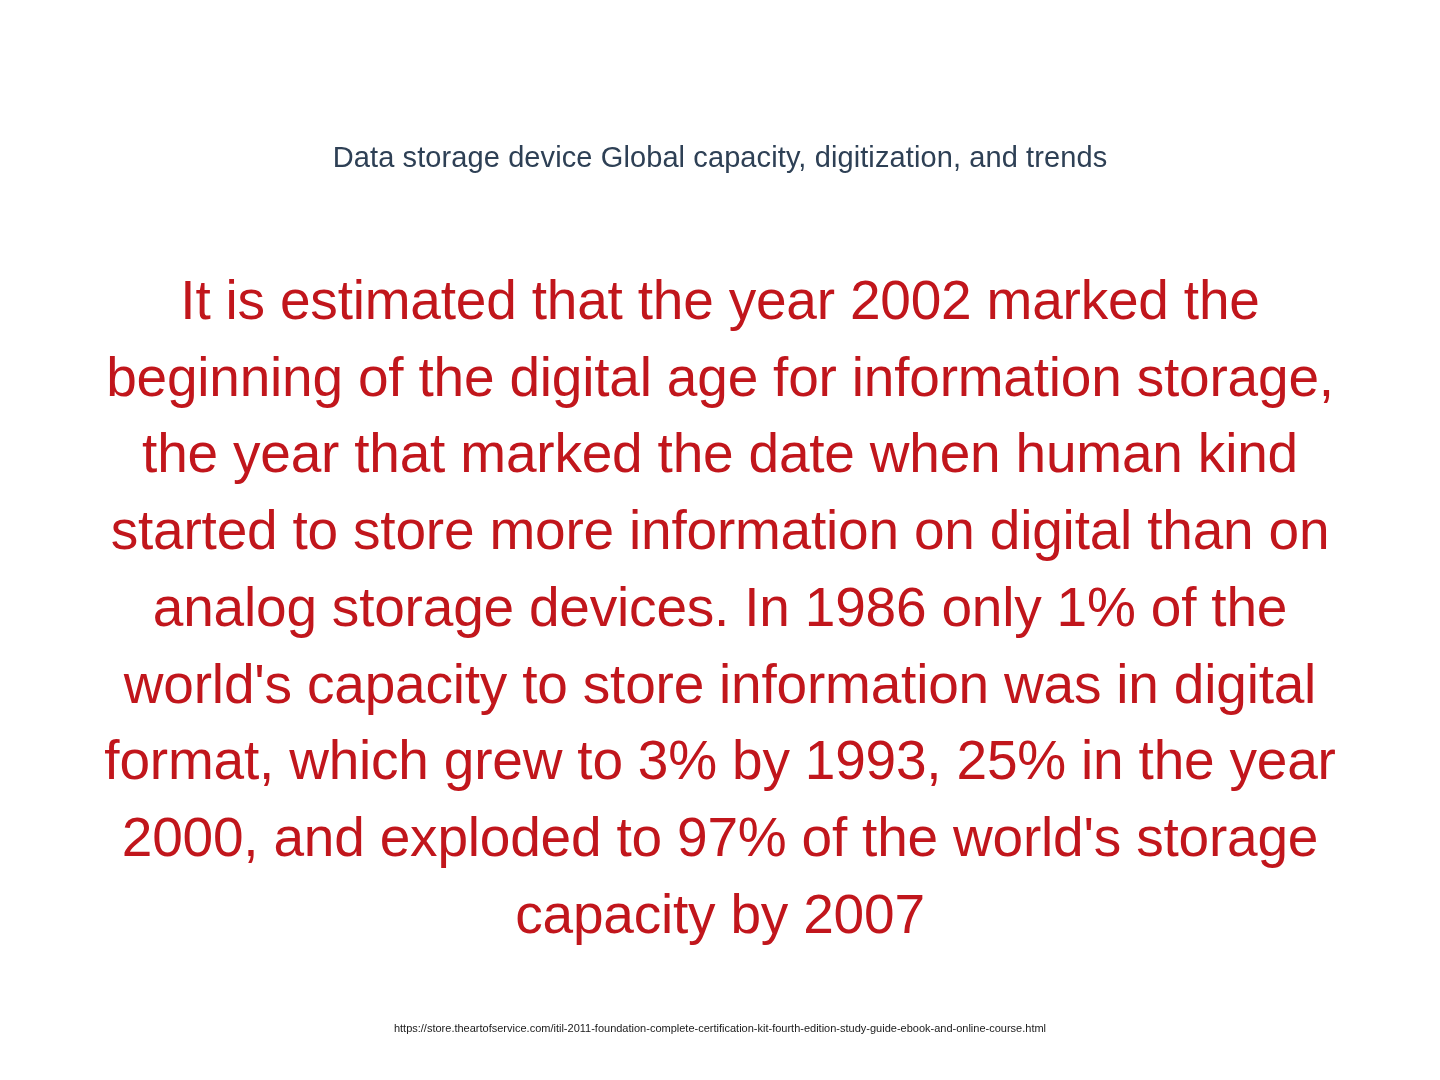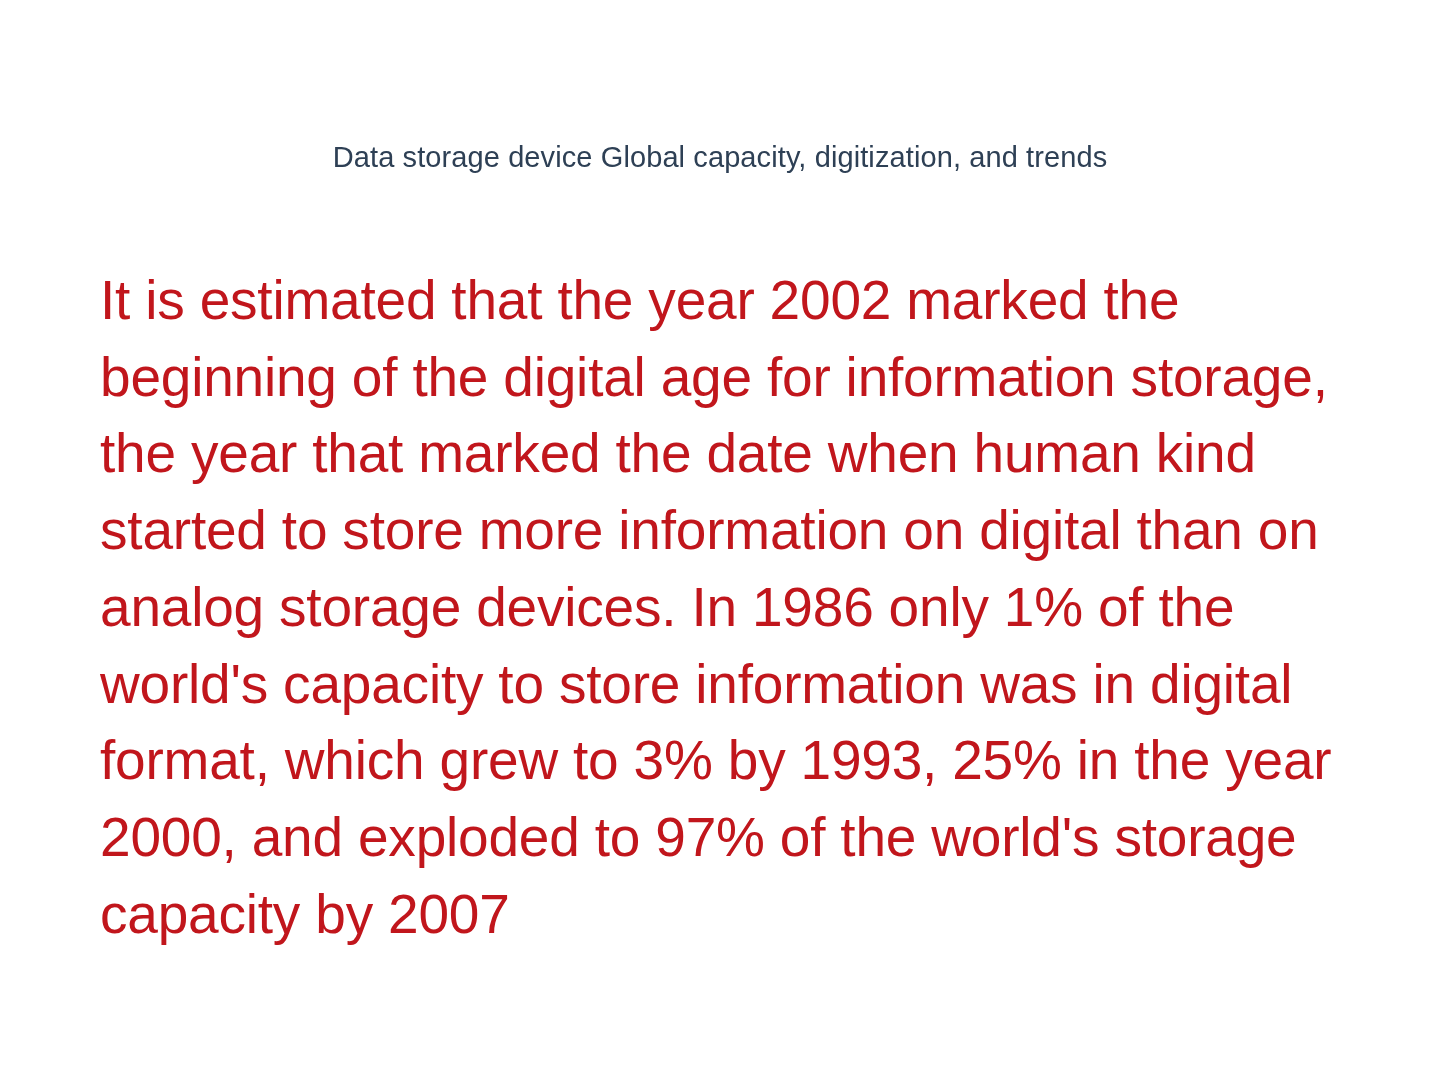--- a/index.html
+++ b/index.html
@@ -33,20 +33,21 @@
     font-family: "Liberation Sans", sans-serif;
     letter-spacing: 0.1px;
     margin-top: 28px;
   }
 
   .slide-body {
     position: absolute;
     top: 262px;
     left: 100px;
     width: 1240px;
+    text-align: center;
     font-size: 55px;
     line-height: 1.395;
     color: #c1161c;
     font-family: "Liberation Sans", sans-serif;
     letter-spacing: -0.2px;
   }
 
   .footer-link {
     position: absolute;
     top: 1022px;
@@ -65,14 +66,17 @@
 </style>
 </head>
 <body>
 
 <div class="slide">
 
   <div class="slide-title">Data storage device Global capacity, digitization, and trends</div>
 
   <div class="slide-body">It is estimated that the year 2002 marked the beginning of the digital age for information storage, the year that marked the date when human kind started to store more information on digital than on analog storage devices. In 1986 only 1% of the world's capacity to store information was in digital format, which grew to 3% by 1993, 25% in the year 2000, and exploded to 97% of the world's storage capacity by 2007</div>
 
+  <div class="footer-link">
+    <a href="#">https://store.theartofservice.com/itil-2011-foundation-complete-certification-kit-fourth-edition-study-guide-ebook-and-online-course.html</a>
+  </div>
 
 </div>
 
 </body></html>

